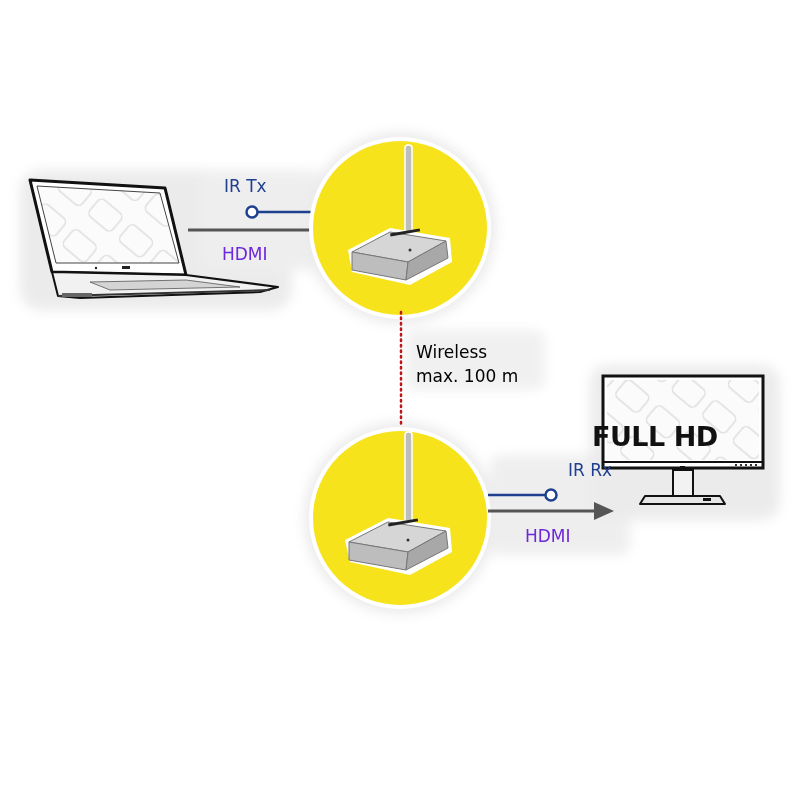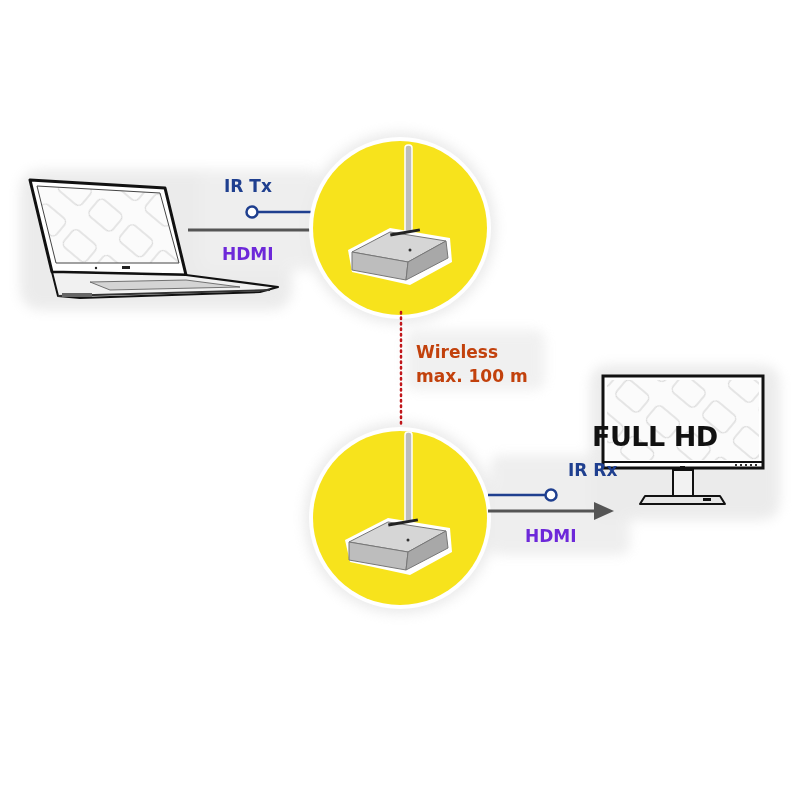--- a/index.html
+++ b/index.html
@@ -3,26 +3,26 @@
 <meta charset="utf-8">
 <style>
   html, body { margin: 0; padding: 0; }
   body {
     width: 800px; height: 800px; position: relative; overflow: hidden;
     background: #ffffff;
     font-family: "DejaVu Sans", "Liberation Sans", sans-serif;
   }
   svg.stage { position: absolute; left: 0; top: 0; }
   .label {
-    position: absolute; font-weight: bold; white-space: nowrap;
+    position: absolute; font-weight: normal; white-space: nowrap;
     font-family: "DejaVu Sans", sans-serif;
   }
   .lbl-blue { color: #1f3f8f; font-size: 17px; }
   .lbl-black { color: #6d28d9; font-size: 17px; }
-  .lbl-red { color: #c2410c; font-size: 17px; line-height: 24px; }
+  .lbl-red { color: #000000; font-size: 17px; line-height: 24px; }
   .screen-text {
     position: absolute; font-weight: bold; color: #111; font-size: 27px;
     font-family: "DejaVu Sans", sans-serif; letter-spacing: -0.5px;
   }
 </style>
 </head>
 <body>
 
 <svg class="stage" width="800" height="800" viewBox="0 0 800 800">
   <defs>

